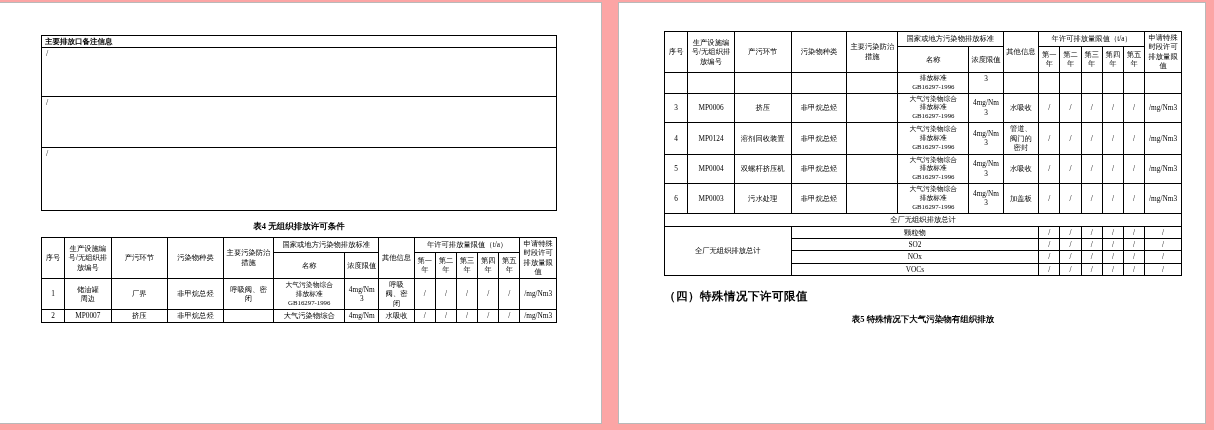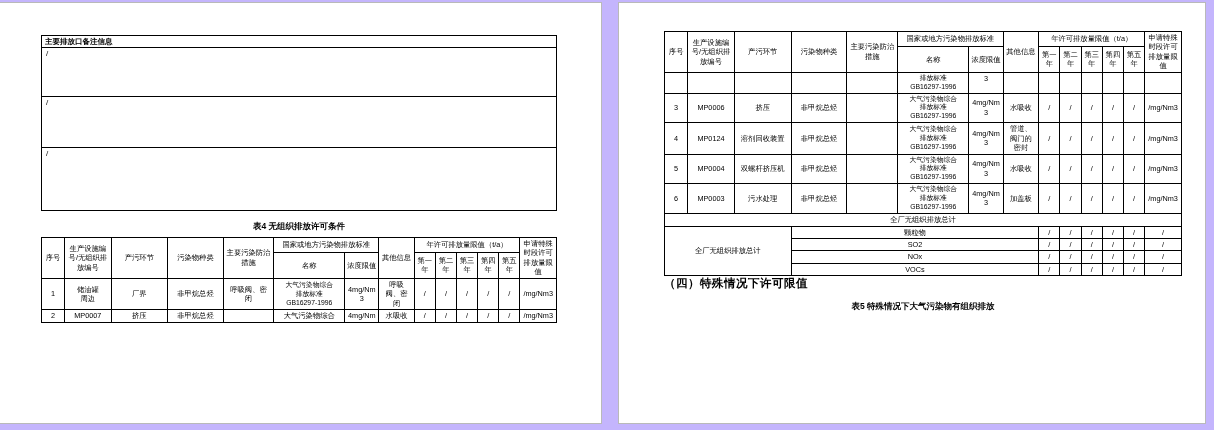--- a/index.html
+++ b/index.html
@@ -1,20 +1,20 @@
 <!DOCTYPE html>
 <html><head>
 <meta charset="utf-8">
 <style>
   * { margin:0; padding:0; box-sizing:border-box; }
   html,body { background:#e9e9e9; }
   .viewport {
     position:relative; width:1214px; height:430px;
-    background:#c4b5fd; overflow:hidden;
-    font-family:Liberation Sans, sans-serif; color:#000;
+    background:#fca5a5; overflow:hidden;
+    font-family:Liberation Serif, serif; color:#000;
   }
   .page {
     position:absolute; top:2px; height:422px;
     background:#ffffff; border:1px solid #b9b9b9;
   }
   .page1 { left:-2px; width:604px; padding:33px 44px 0 42px; }
   .page2 { left:618px; width:588px; padding:28px 23px 0 45px; }
 
   
   .remark { margin-top:-1px; }
@@ -23,21 +23,21 @@
     padding:0 3px; font-weight:bold;
   }
   .remark-value {
     border:1px solid #000; margin-top:-1px; font-size:8px;
     padding:1px 4px; overflow:hidden;
   }
   .rv1 { height:50px; } .rv2 { height:52px; } .rv3 { height:64px; }
 
   .section-heading { font-size:11.5px; font-weight:bold; letter-spacing:0.5px; }
   .h-p1 { margin-top:9px; }
-  .h-p2 { }
+  .h-p2 { margin-top:13px; }
   .table-title { text-align:center; font-size:8.5px; font-weight:bold; margin:10px 0 4px 0; }
 
   table { border-collapse:collapse; table-layout:fixed; width:100%; }
   th, td {
     border:1px solid #000; font-size:7.3px; line-height:1.3;
     text-align:center; vertical-align:middle; padding:1px 1px;
     white-space:pre-line; word-wrap:break-word; overflow:hidden;
   }
   th { font-weight:normal; }
   .gbsmall { font-size:6.8px; }

